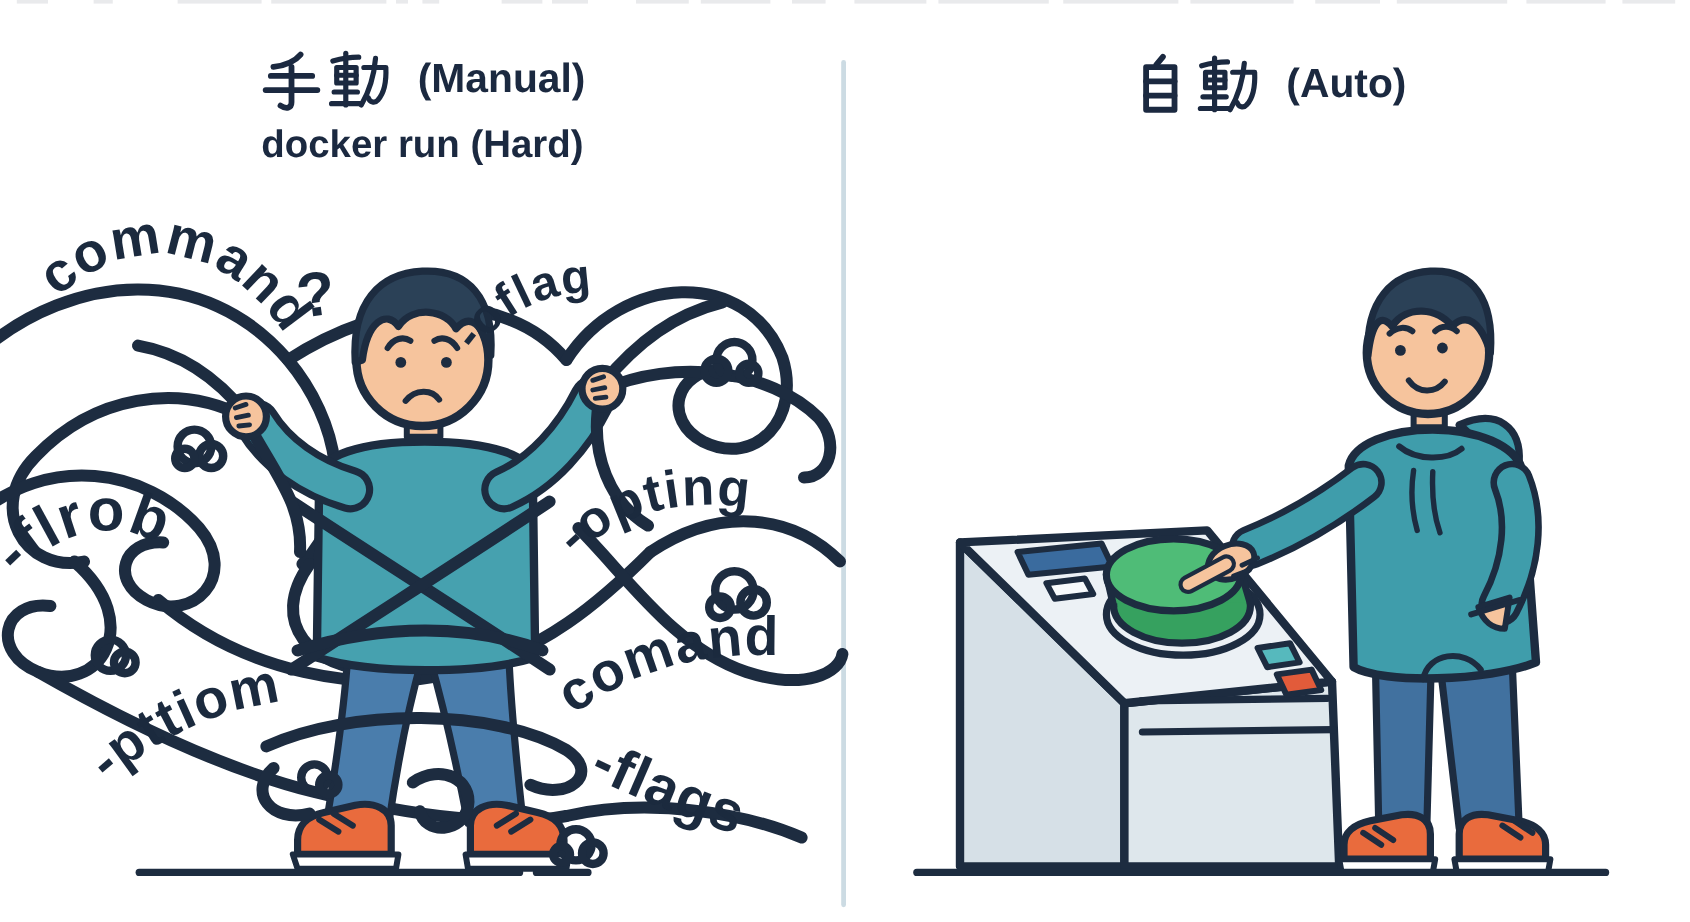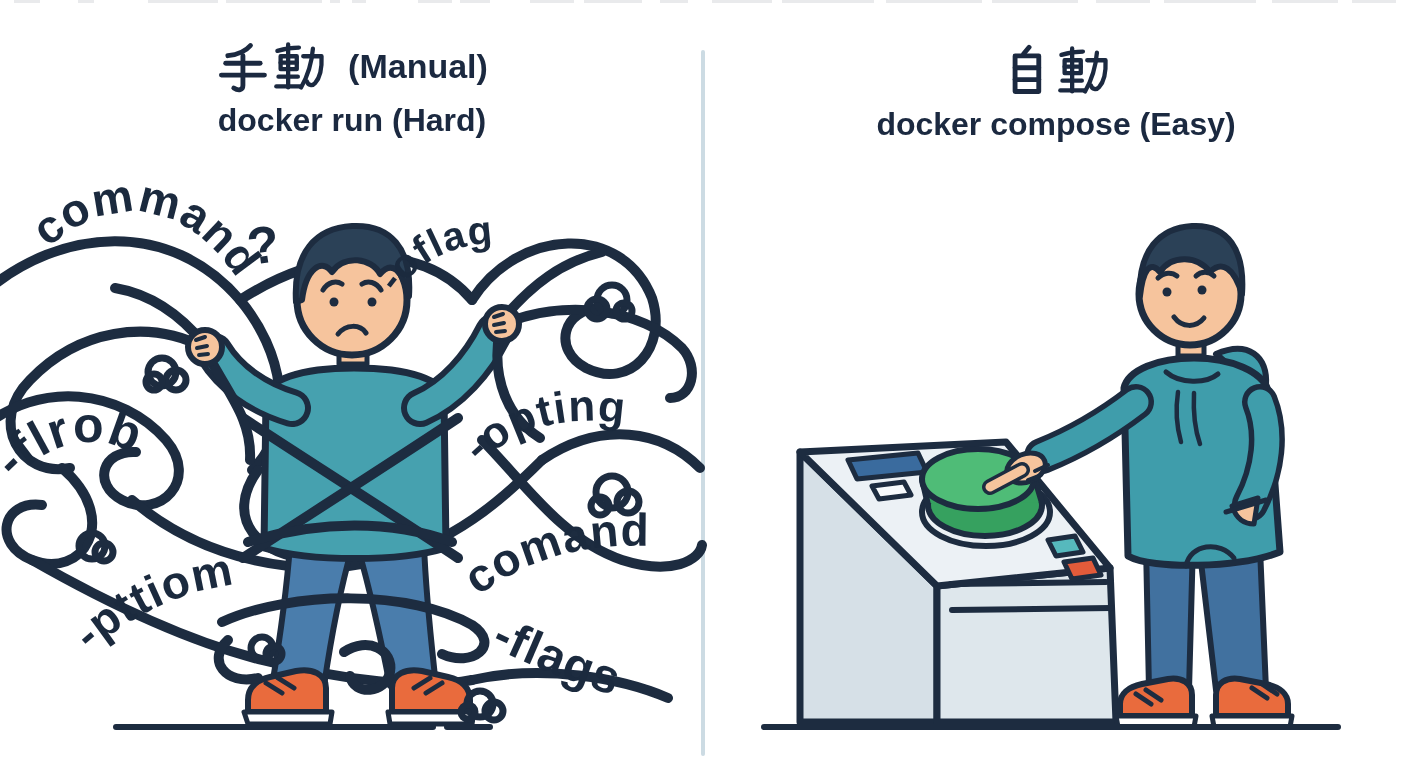--- a/index.html
+++ b/index.html
@@ -294,17 +294,17 @@
             <path class="kstroke" d="M26,8 V88"></path>
             <path class="kstroke" d="M12,30 H42 V54 H12 Z"></path>
             <path class="kstroke" d="M12,42 H42"></path>
             <path class="kstroke" d="M8,68 H44"></path>
             <path class="kstroke" d="M4,86 H48"></path>
             <path class="kstroke" d="M54,30 H88 C89,52 85,70 76,80 C71,86 63,84 61,77"></path>
             <path class="kstroke" d="M72,16 C70,40 64,64 50,88"></path>
           </g>
         </svg>
       </span>
+      <span>(Auto)</span>
     </div>
-    <div class="subtitle">docker compose (Easy)</div>
   </div>
 
 </div>
 
 </body></html>

